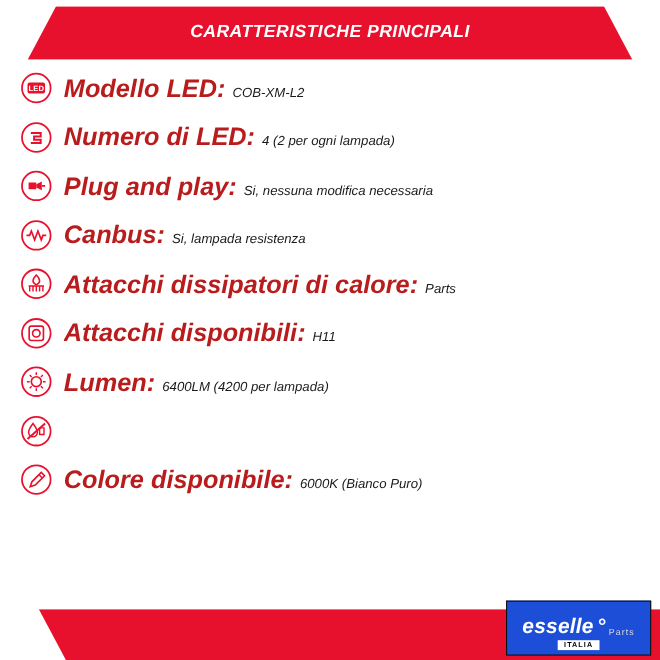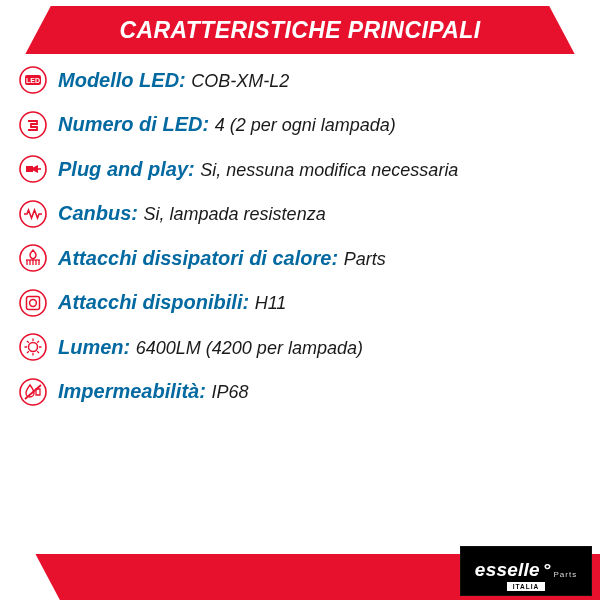--- a/index.html
+++ b/index.html
@@ -46,21 +46,21 @@
     width: 60px; height: 60px;
     background: #ffffff;
     transform: skewX(28deg);
     transform-origin: top right;
   }
   .header-title {
     position: absolute;
     left: 0; right: 0; top: 10px;
     text-align: center;
     color: #ffffff;
-    font-size: 23px;
+    font-size: 16px;
     font-weight: bold;
     font-style: italic;
     letter-spacing: 0.4px;
     line-height: 40px;
     z-index: 4;
   }
 
   
   .list {
     position: absolute;
@@ -85,26 +85,26 @@
   .text-cell {
     flex: 1 1 auto;
     white-space: nowrap;
     overflow: hidden;
     font-size: 17.5px;
     color: #111111;
     font-style: italic;
   }
   .lbl {
     font-weight: bold;
-    font-size: 20px;
-    color: #0369a1;
+    font-size: 23px;
+    color: #b91c1c;
   }
   .val {
     font-weight: normal;
-    font-size: 18px;
+    font-size: 12px;
     color: #1a1a1a;
   }
 
   
   .footer {
     position: absolute;
     left: 0; right: 0; bottom: 0;
     height: 62px;
     background: #ffffff;
     overflow: hidden;
@@ -122,21 +122,21 @@
     background: #ffffff;
     transform: skewX(28deg);
     transform-origin: bottom left;
   }
   .logo-box {
     position: absolute;
     right: 8px;
     top: 8px;
     width: 132px;
     height: 50px;
-    background: #000000;
+    background: #1d4ed8;
     border: 1px solid #111;
     z-index: 5;
     display: flex;
     flex-direction: column;
     align-items: center;
     justify-content: center;
   }
   .logo-main {
     color: #ffffff;
     font-size: 19px;
@@ -282,26 +282,35 @@
 
     <div class="row">
       <div class="icon-cell">
         <svg width="30" height="30" viewBox="0 0 30 30">
           <circle cx="15" cy="15" r="13" fill="none" stroke="#e8112d" stroke-width="1.6"></circle>
           <path d="M12 8 C9 12 8 14 8 16 a4 4 0 0 0 8 0 c0 -2 -1 -4 -4 -8 z" fill="none" stroke="#e8112d" stroke-width="1.4"></path>
           <path d="M18 12 h4 v6 h-4 z" fill="none" stroke="#e8112d" stroke-width="1.3"></path>
           <path d="M7 22 L23 8" stroke="#e8112d" stroke-width="1.8"></path>
         </svg>
       </div>
-      <div class="text-cell">
-        <span class="lbl">Impermeabilità: </span>
-        <span class="val">IP68</span>
-      </div>
-    </div>
-
+    </div>
+
+    <div class="row">
+      <div class="icon-cell">
+        <svg width="30" height="30" viewBox="0 0 30 30">
+          <circle cx="15" cy="15" r="13" fill="none" stroke="#e8112d" stroke-width="1.6"></circle>
+          <path d="M19.5 8.5 L11 17 l-1.5 4.5 L14 20 l8.5 -8.5 z" fill="none" stroke="#e8112d" stroke-width="1.5"></path>
+          <path d="M17.5 10.5 L20.5 13.5" stroke="#e8112d" stroke-width="1.3"></path>
+        </svg>
+      </div>
+      <div class="text-cell">
+        <span class="lbl">Colore disponibile: </span>
+        <span class="val">6000K (Bianco Puro)</span>
+      </div>
+    </div>
 
   </div>
 
   <div class="footer">
     <div class="footer-bar"></div>
     <div class="footer-notch-left"></div>
     <div class="logo-box">
       <div class="logo-row">
         <span class="logo-main">esselle</span>
         <span class="logo-main dot">°</span>

